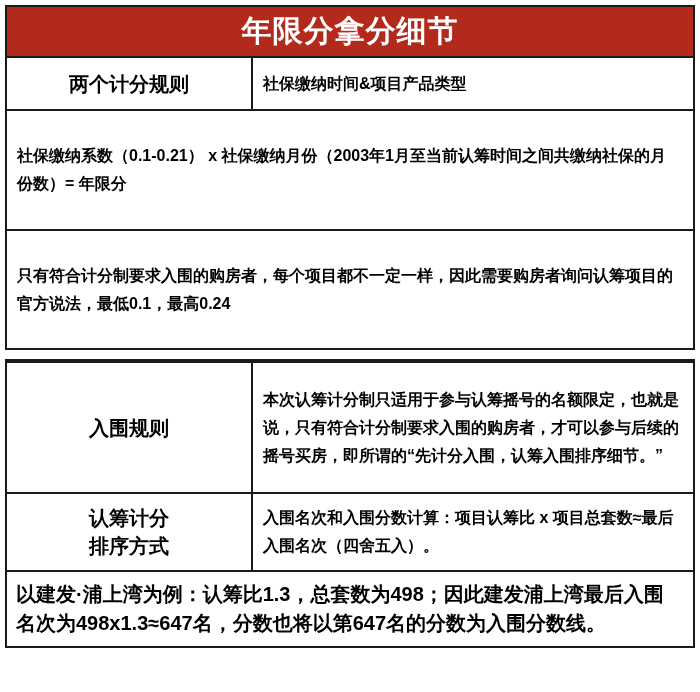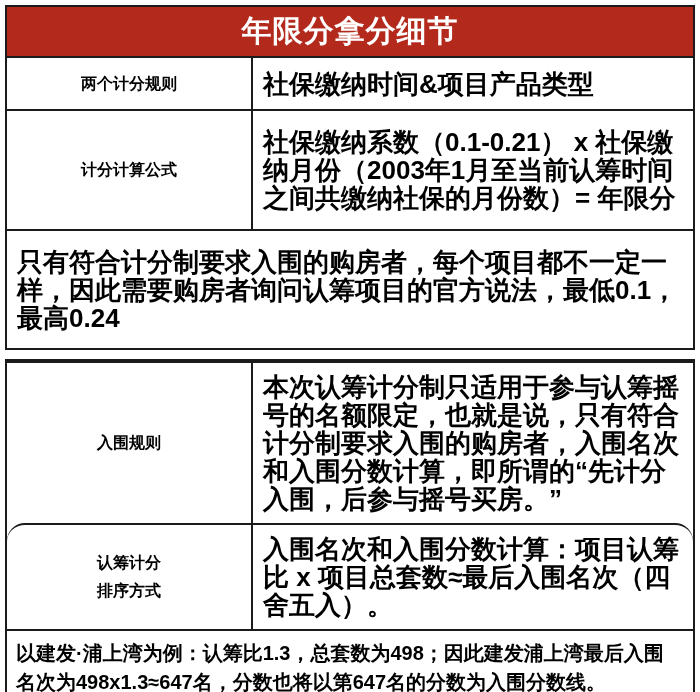--- a/index.html
+++ b/index.html
@@ -39,79 +39,78 @@
     border-top: 2px solid #1b1b1b;
     align-items: stretch;
   }
   .label-cell {
     flex: 0 0 246px;
     border-right: 2px solid #1b1b1b;
     display: flex;
     align-items: center;
     justify-content: center;
     text-align: center;
-    font-size: 16px;
+    font-size: 20px;
     line-height: 28px;
     padding: 6px;
     white-space: pre-line;
   }
   .content-cell {
     flex: 1;
     display: flex;
     align-items: center;
-    font-size: 26px;
+    font-size: 16px;
     line-height: 28px;
     padding: 10px 12px 10px 10px;
   }
   .note-row {
     border-top: 2px solid #1b1b1b;
     min-height: 74px;
     display: flex;
     align-items: center;
     font-size: 20px;
     line-height: 29px;
     padding: 8px 12px 8px 9px;
   }
   
   .t1-r1 { min-height: 53px; }
   .t1-r2 { min-height: 120px; }
   .t1-r3 { min-height: 119px; }
   .t2-r1 { min-height: 131px; }
-  .t2-r2 { min-height: 72px; border-radius: 18px; }
+  .t2-r2 { min-height: 72px; }
 </style>
 </head>
 <body>
 
 <div class="page">
 
   <div class="tbl">
     <div class="tbl-header">
       <span>年限分拿分细节</span>
     </div>
 
     <div class="row t1-r1">
       <div class="label-cell">两个计分规则</div>
       <div class="content-cell">社保缴纳时间&amp;项目产品类型</div>
     </div>
 
     <div class="row t1-r2">
-      <div class="label-cell">计分计算公式</div>
       <div class="content-cell">社保缴纳系数（0.1-0.21） x 社保缴纳月份（2003年1月至当前认筹时间之间共缴纳社保的月份数）= 年限分</div>
     </div>
 
     <div class="row t1-r3">
       <div class="content-cell">只有符合计分制要求入围的购房者，每个项目都不一定一样，因此需要购房者询问认筹项目的官方说法，最低0.1，最高0.24</div>
     </div>
   </div>
 
   <div class="tbl">
 
     <div class="row t2-r1">
       <div class="label-cell">入围规则</div>
-      <div class="content-cell">本次认筹计分制只适用于参与认筹摇号的名额限定，也就是说，只有符合计分制要求入围的购房者，入围名次和入围分数计算，即所谓的“先计分入围，后参与摇号买房。”</div>
+      <div class="content-cell">本次认筹计分制只适用于参与认筹摇号的名额限定，也就是说，只有符合计分制要求入围的购房者，才可以参与后续的摇号买房，即所谓的“先计分入围，认筹入围排序细节。”</div>
     </div>
 
     <div class="row t2-r2">
       <div class="label-cell">认筹计分
 排序方式</div>
       <div class="content-cell">入围名次和入围分数计算：项目认筹比 x 项目总套数≈最后入围名次（四舍五入）。</div>
     </div>
 
     <div class="note-row">以建发·浦上湾为例：认筹比1.3，总套数为498；因此建发浦上湾最后入围名次为498x1.3≈647名，分数也将以第647名的分数为入围分数线。</div>
   </div>

